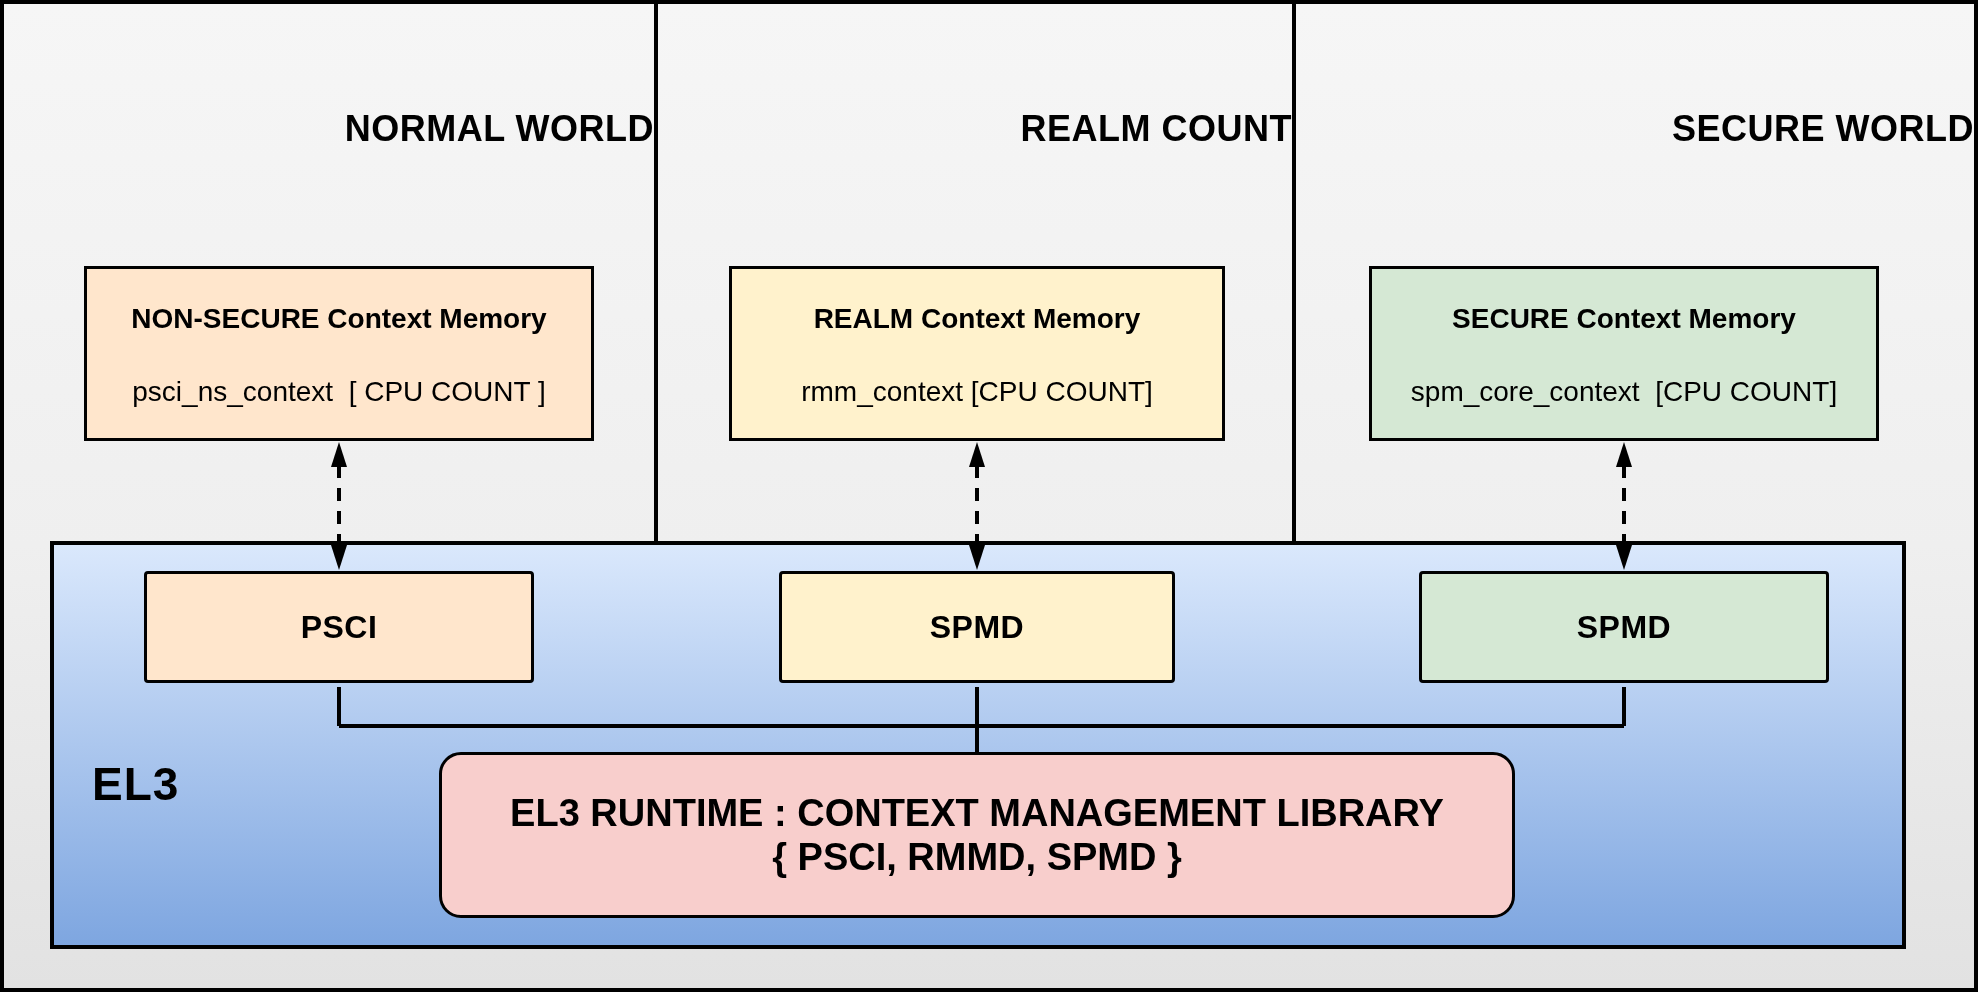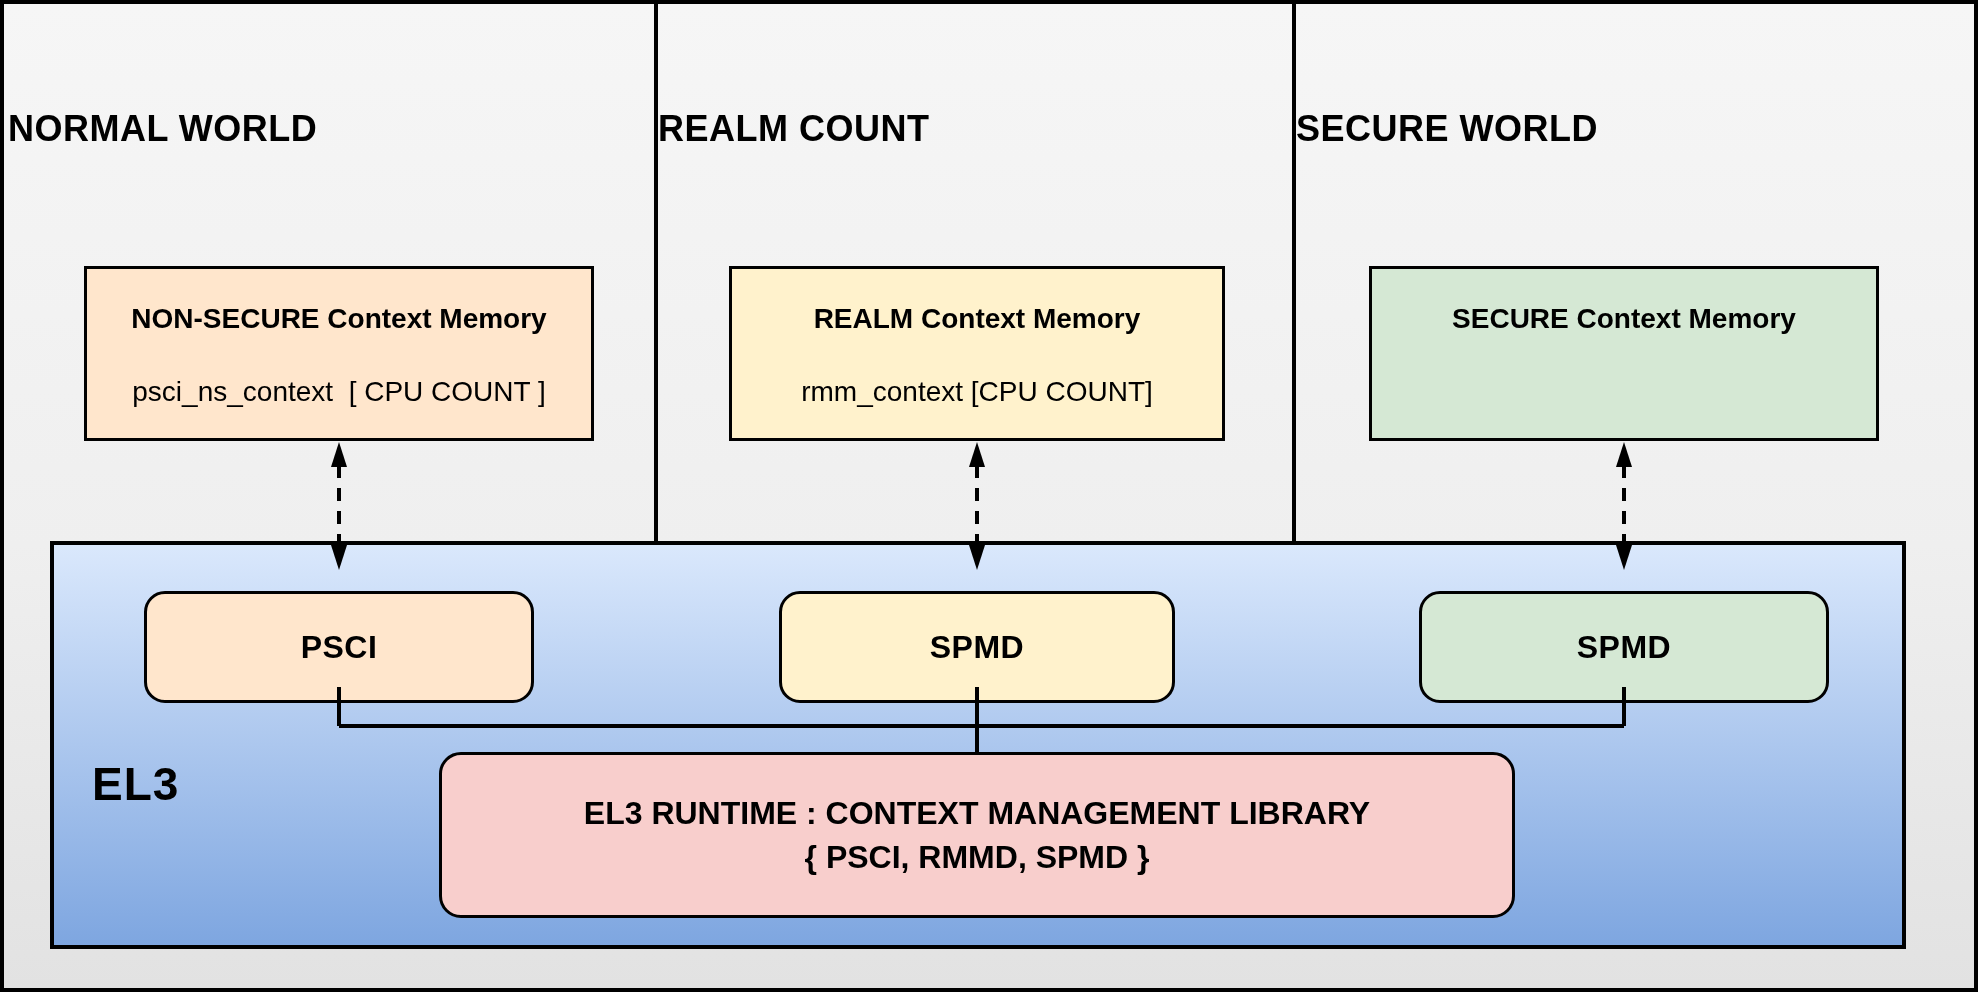--- a/index.html
+++ b/index.html
@@ -23,21 +23,21 @@
   }
   .divider.d1 { left: 650px; }
   .divider.d2 { left: 1288px; }
 
   .world-title {
     position: absolute;
     top: 104px;
     font-size: 36px;
     font-weight: bold;
     letter-spacing: 0.5px;
-    text-align: left;
+    text-align: right;
   }
   .wt1 { left: 4px;    width: 646px; }
   .wt2 { left: 654px;  width: 634px; }
   .wt3 { left: 1292px; width: 678px; }
 
   .memory-box {
     position: absolute;
     top: 262px;
     height: 175px;
     border: 3px solid #000;
@@ -78,48 +78,47 @@
     font-size: 46px;
     font-weight: bold;
     letter-spacing: 1px;
   }
 
   .component-box {
     position: absolute;
     top: 567px;
     height: 112px;
     border: 3px solid #000;
-    border-radius: 21px;
+    border-radius: 4px;
     display: flex;
     align-items: center;
     justify-content: center;
     font-size: 32px;
     font-weight: bold;
     letter-spacing: 0.5px;
-    margin-top: 20px;
   }
   .cb1 { left: 140px;  width: 390px; background: #FFE6CC; }
   .cb2 { left: 775px;  width: 396px; background: #FFF2CC; }
   .cb3 { left: 1415px; width: 410px; background: #D5E8D4; }
 
   .runtime-box {
     position: absolute;
     left: 435px;
     top: 748px;
     width: 1076px;
     height: 166px;
     border: 3px solid #000;
     border-radius: 22px;
     background: #F8CECC;
     display: flex;
     flex-direction: column;
     align-items: center;
     justify-content: center;
     text-align: center;
-    font-size: 32px;
+    font-size: 38px;
     font-weight: bold;
     line-height: 44px;
     white-space: pre;
   }
 
   svg.overlay {
     position: absolute;
     left: 0;
     top: 0;
     width: 1978px;
@@ -142,20 +141,21 @@
   <div class="memory-box mb1">
     <div class="memory-title">NON-SECURE Context Memory</div>
     <div class="memory-value">psci_ns_context  [ CPU COUNT ]</div>
   </div>
   <div class="memory-box mb2">
     <div class="memory-title">REALM Context Memory</div>
     <div class="memory-value">rmm_context [CPU COUNT]</div>
   </div>
   <div class="memory-box mb3">
     <div class="memory-title">SECURE Context Memory</div>
+    <div class="memory-value">spm_core_context  [CPU COUNT]</div>
   </div>
 
   <div class="el3-box"></div>
   <div class="el3-label">EL3</div>
 
   <div class="component-box cb1">PSCI</div>
   <div class="component-box cb2">SPMD</div>
   <div class="component-box cb3">SPMD</div>
 
   <div class="runtime-box">

